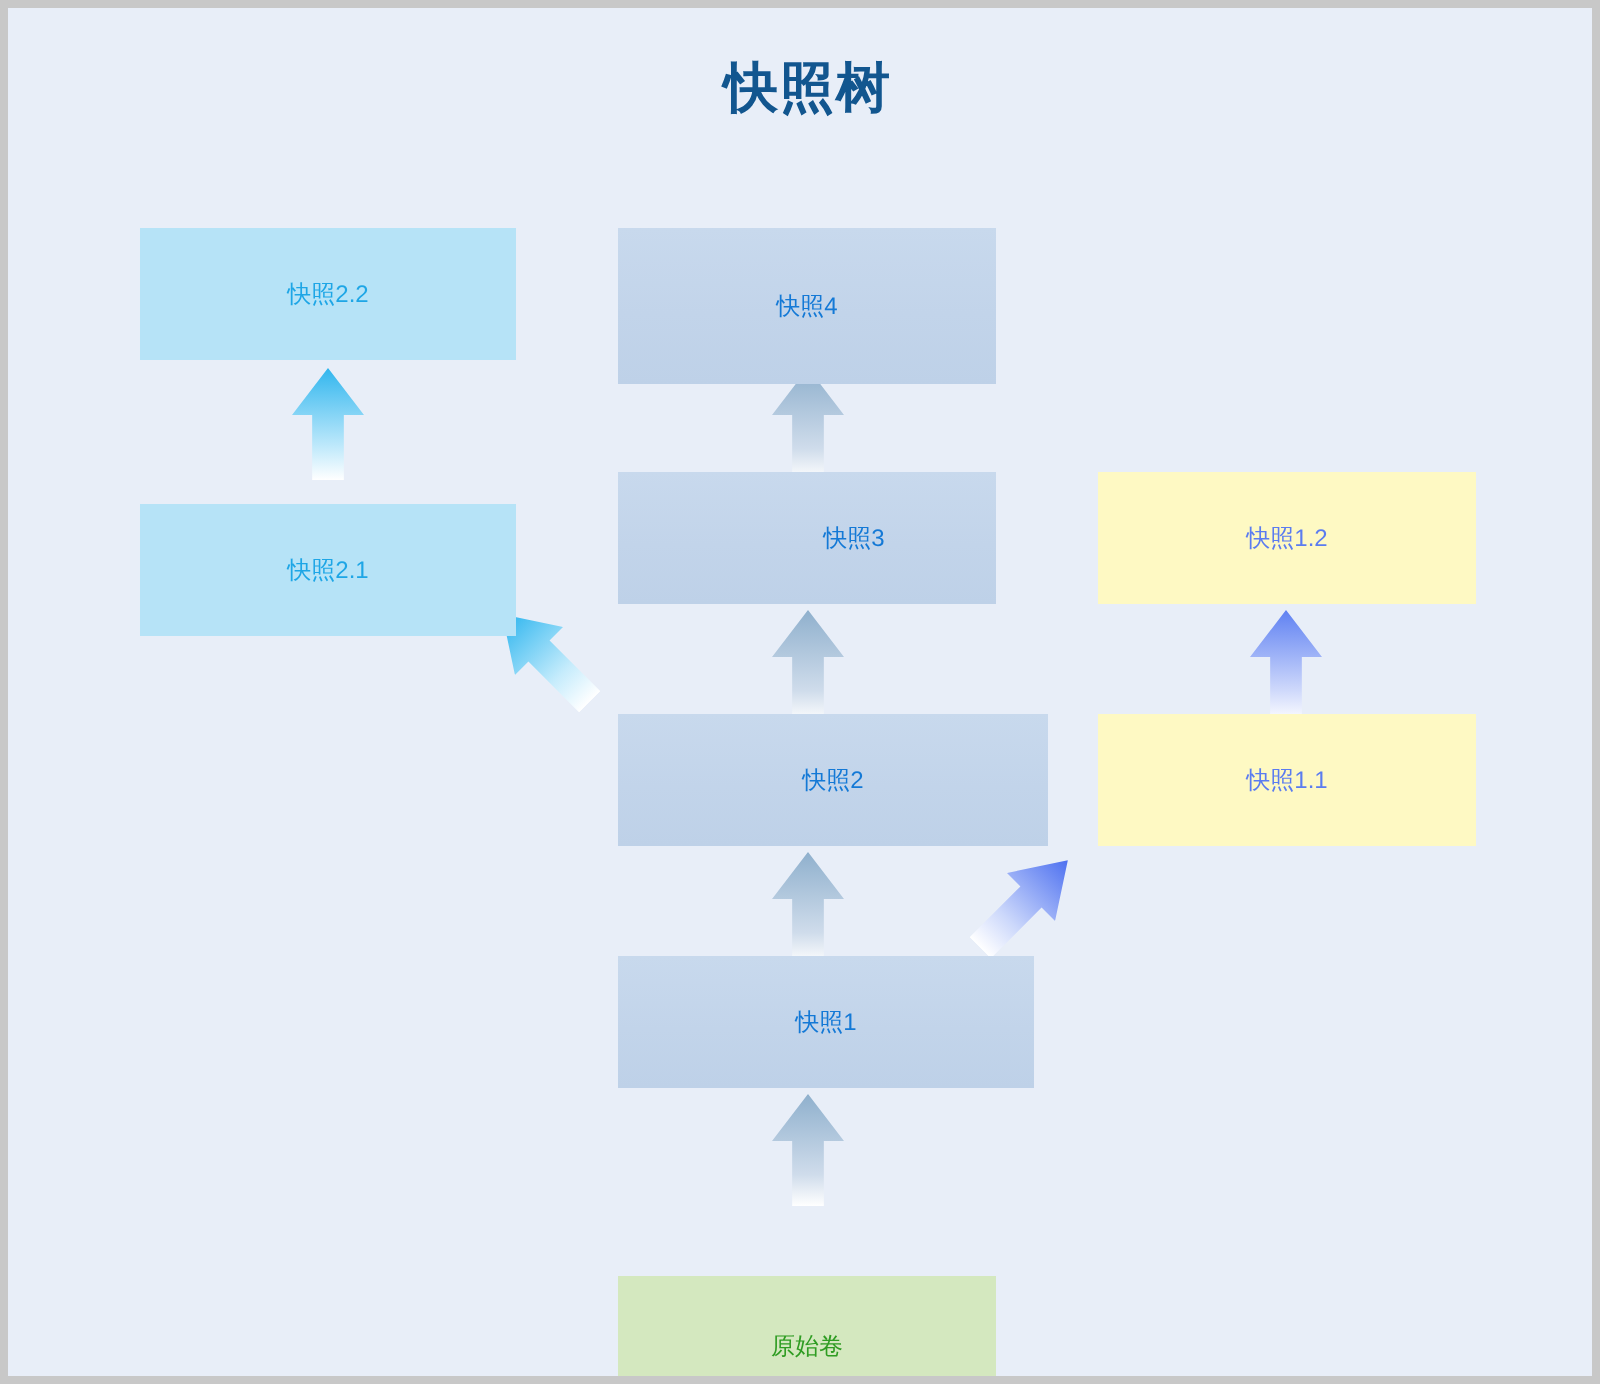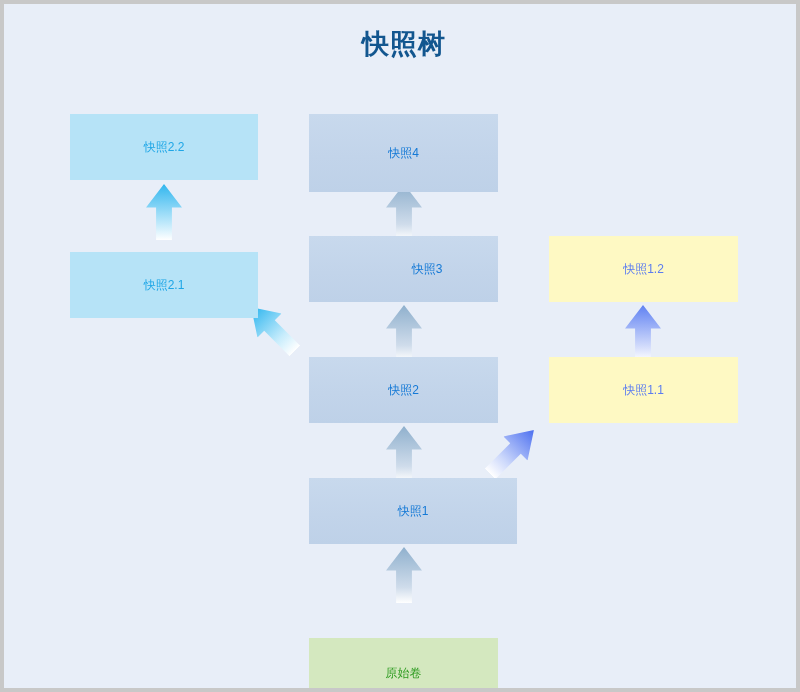--- a/index.html
+++ b/index.html
@@ -105,21 +105,21 @@
       </div>
       <div class="node cyan" style="left: 66px; top: 232px; width: 188px; height: 66px; margin-top: 16px;">
         <span>快照2.1</span>
       </div>
       <div class="node steel" style="left: 305px; top: 110px; width: 189px; height: 78px;">
         <span>快照4</span>
       </div>
       <div class="node steel" style="left: 305px; top: 232px; width: 189px; height: 66px; padding-left: 47px;">
         <span>快照3</span>
       </div>
-      <div class="node steel" style="left: 305px; top: 353px; width: 189px; height: 66px;">
+      <div class="node steel" style="left: 305px; top: 353px; width: 215px; height: 66px;">
         <span>快照2</span>
       </div>
       <div class="node steel" style="left: 305px; top: 474px; width: 208px; height: 66px;">
         <span>快照1</span>
       </div>
       <div class="node green" style="left: 305px; top: 594px; width: 189px; height: 69px; margin-top: 40px;">
         <span>原始卷</span>
       </div>
       <div class="node lav" style="left: 545px; top: 232px; width: 189px; height: 66px;">
         <span>快照1.2</span>

